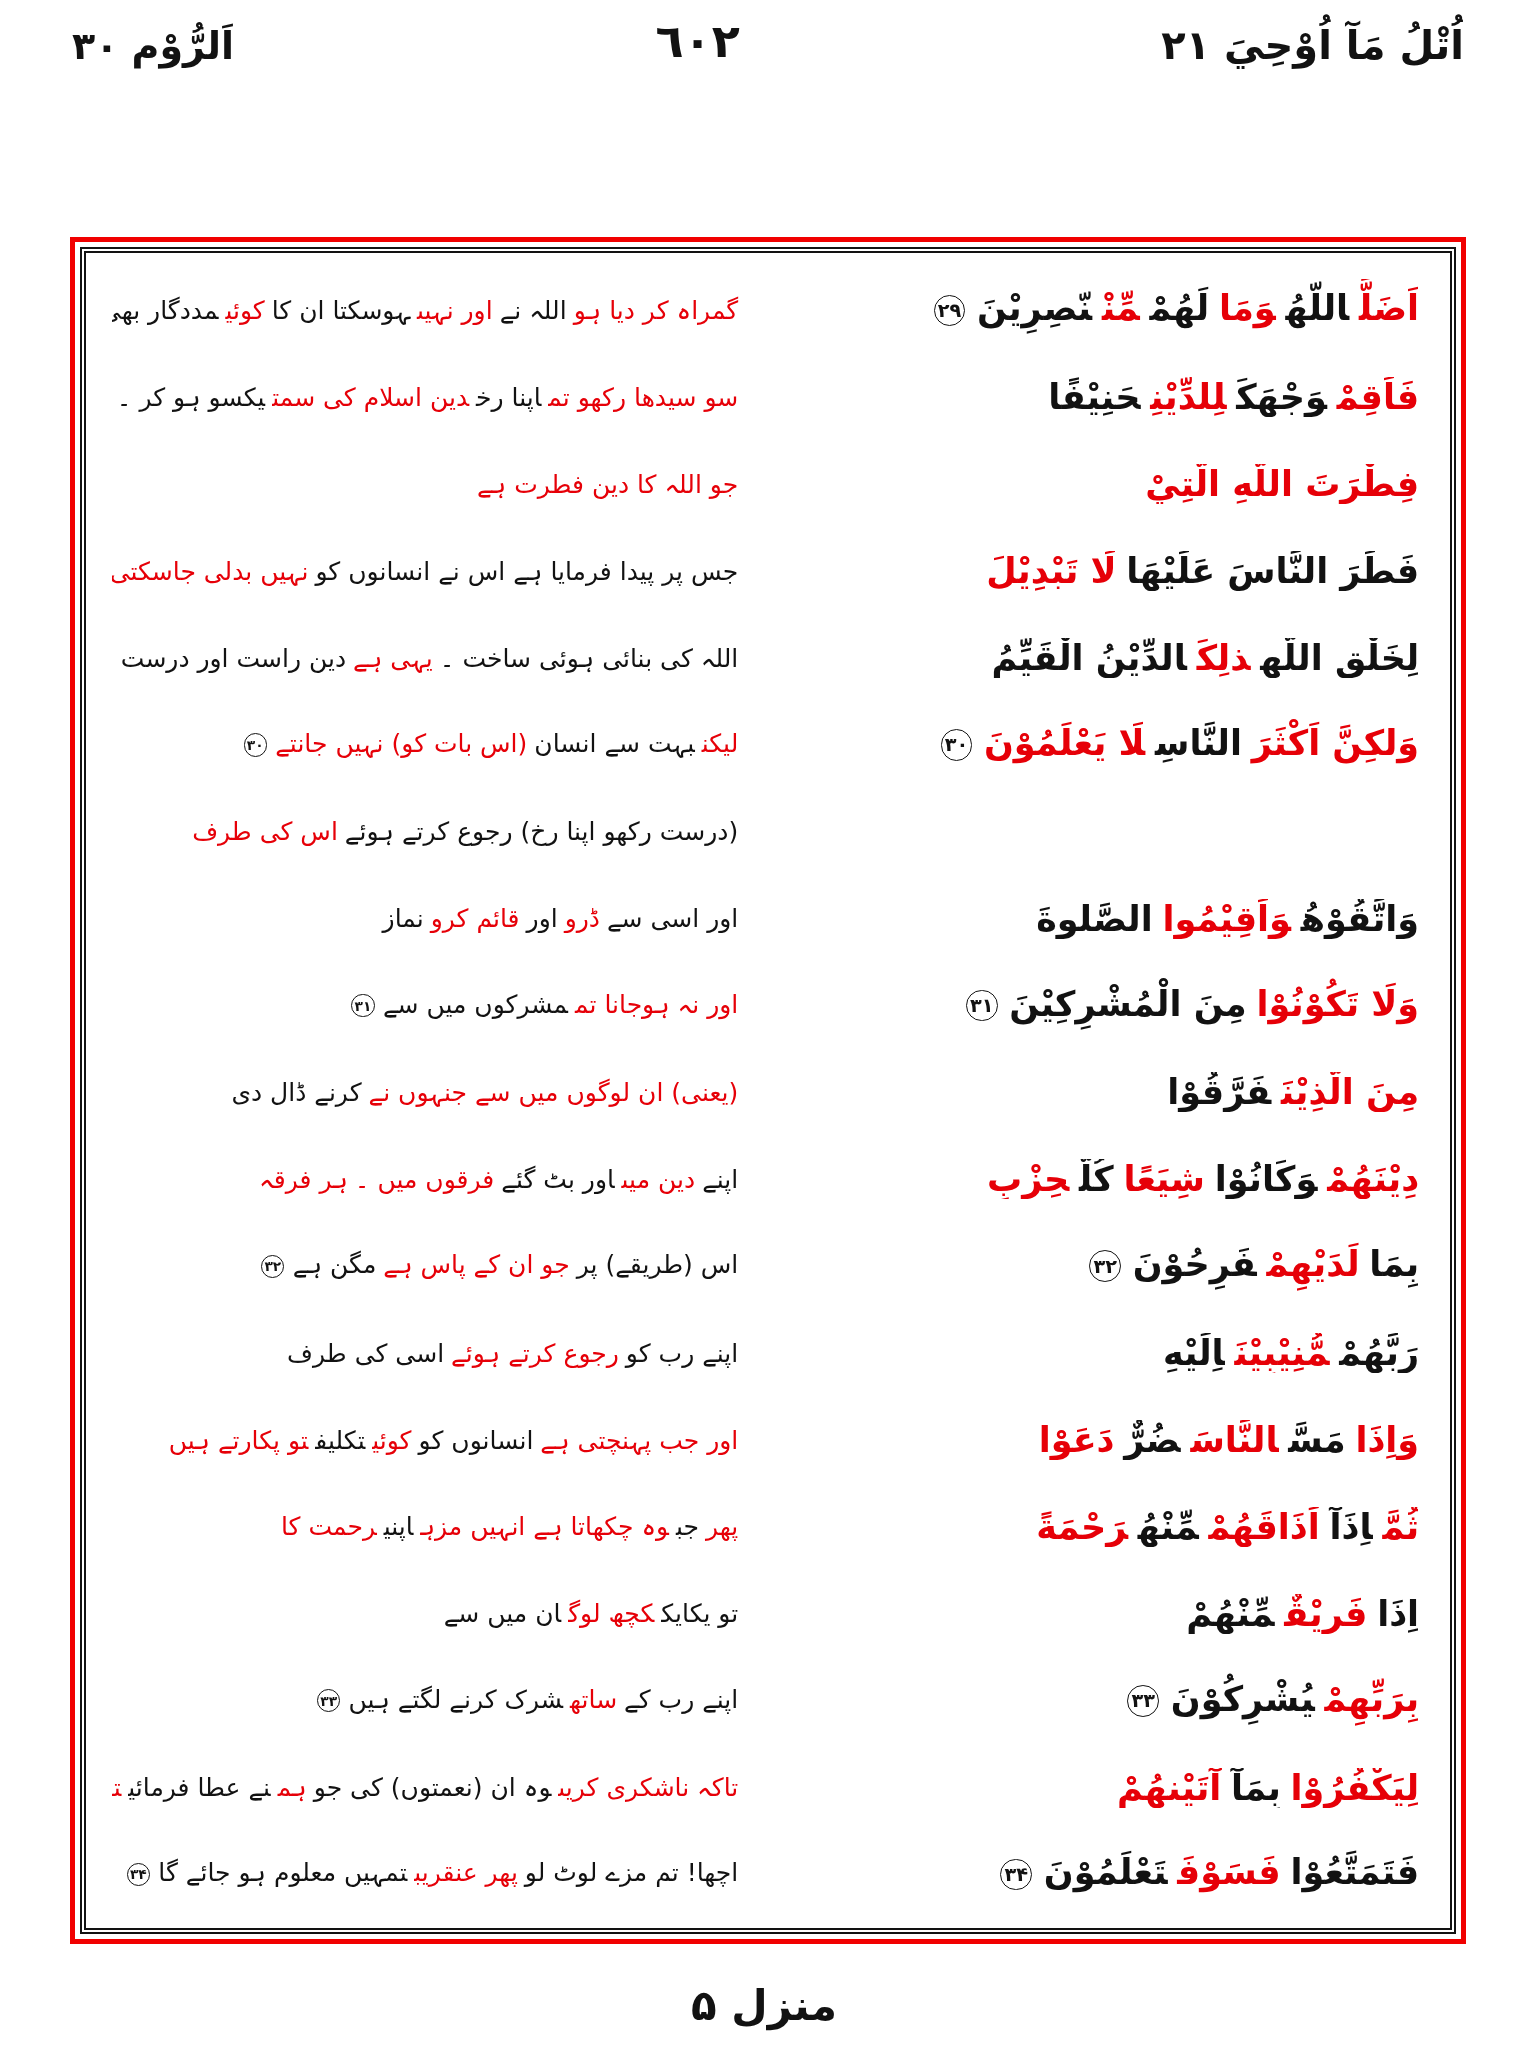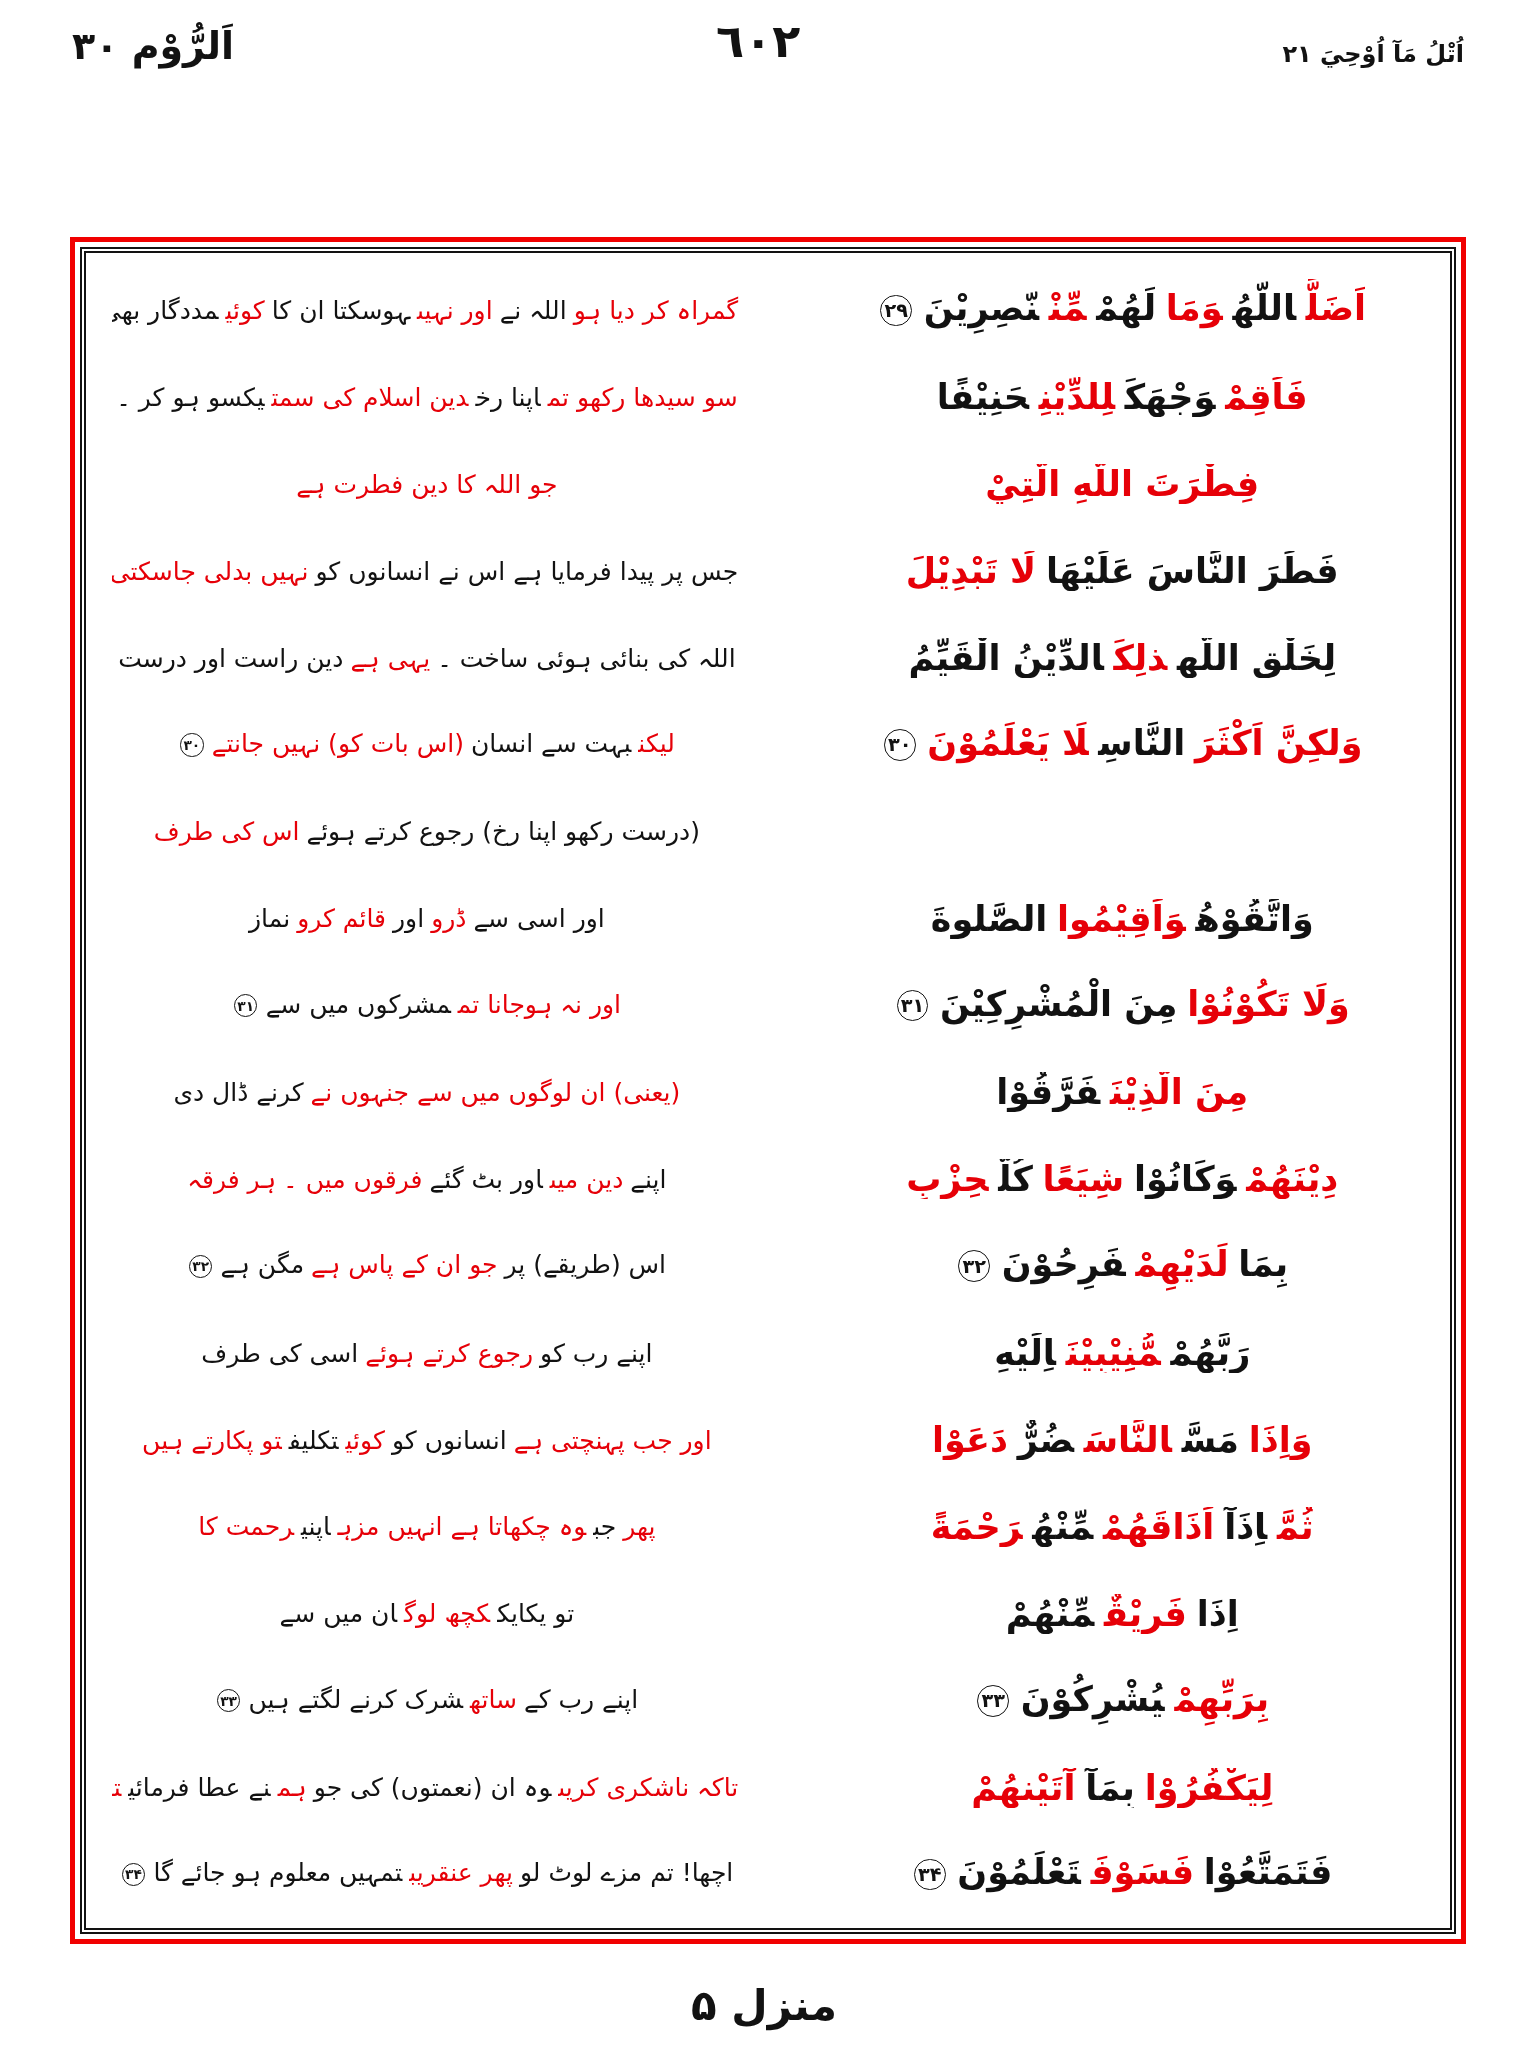--- a/index.html
+++ b/index.html
@@ -10,21 +10,21 @@
     font-family:"DejaVu Sans",sans-serif;
     overflow:hidden;
   }
   
   .header{
     position:absolute;top:14px;left:72px;right:72px;
     display:flex;justify-content:space-between;align-items:flex-end;
     direction:rtl;
     font-weight:bold;color:var(--ink,#111);
   }
-  .header .h-right{font-size:24px;}
+  .header .h-right{font-size:40px;}
   .header .h-center{font-size:46px;}
   .header .h-left{font-size:38px;}
   
   .frame{
     position:absolute;left:70px;top:237px;width:1396px;height:1707px;
     border:5px solid var(--frame-red,#f00000);
     padding:5px;box-sizing:border-box;background:#fff;
   }
   .inner{
     width:100%;height:100%;box-sizing:border-box;
@@ -32,21 +32,21 @@
     padding:14px 26px 10px 26px;
   }
   .content{
     height:100%;display:flex;flex-direction:column;
   }
   .row{
     flex:1;min-height:0;
     display:flex;justify-content:space-between;align-items:center;
   }
   .cell{
-    direction:rtl;text-align:center;white-space:nowrap;overflow:hidden;
+    direction:rtl;text-align:right;white-space:nowrap;overflow:hidden;
     color:var(--ink,#111);
   }
   .cell.urdu{width:48%;font-size:25px;}
   .cell.arabic{width:46%;font-size:35px;font-weight:bold;}
   .seg{margin:0 0.14em;}
   .seg.r{color:var(--red,#e60008);}
   .seg.b{color:var(--ink,#111);}
   .vn{
     display:inline-flex;align-items:center;justify-content:center;
     width:1.55em;height:1.55em;border:0.10em solid var(--ink,#111);

